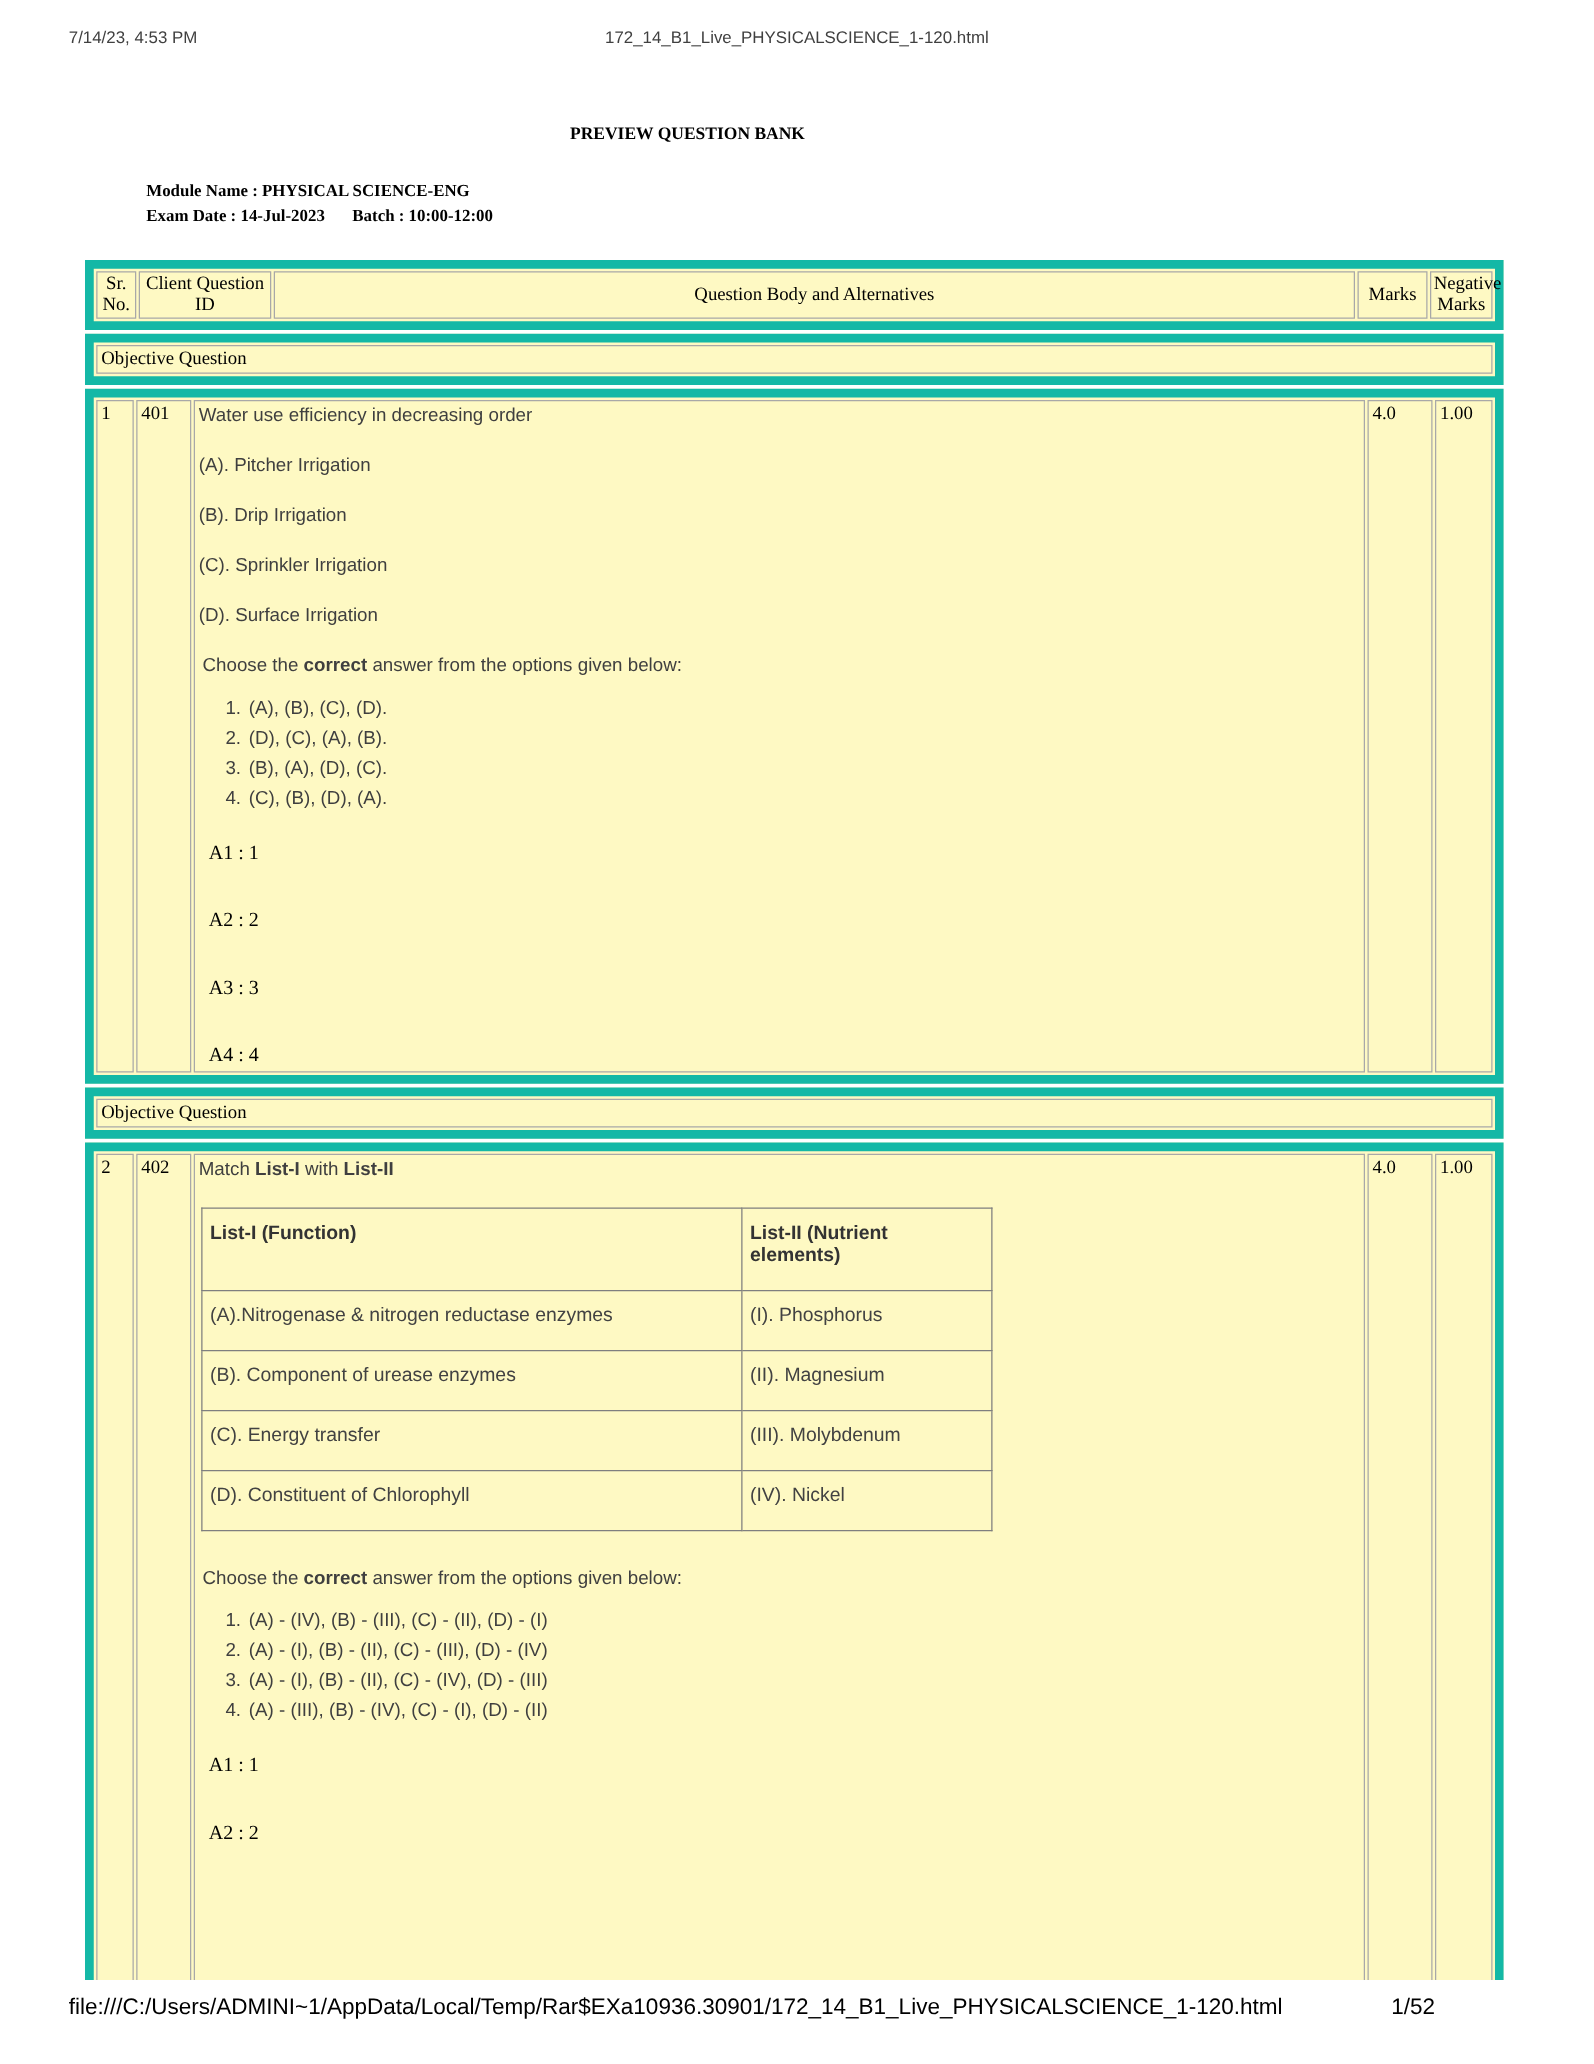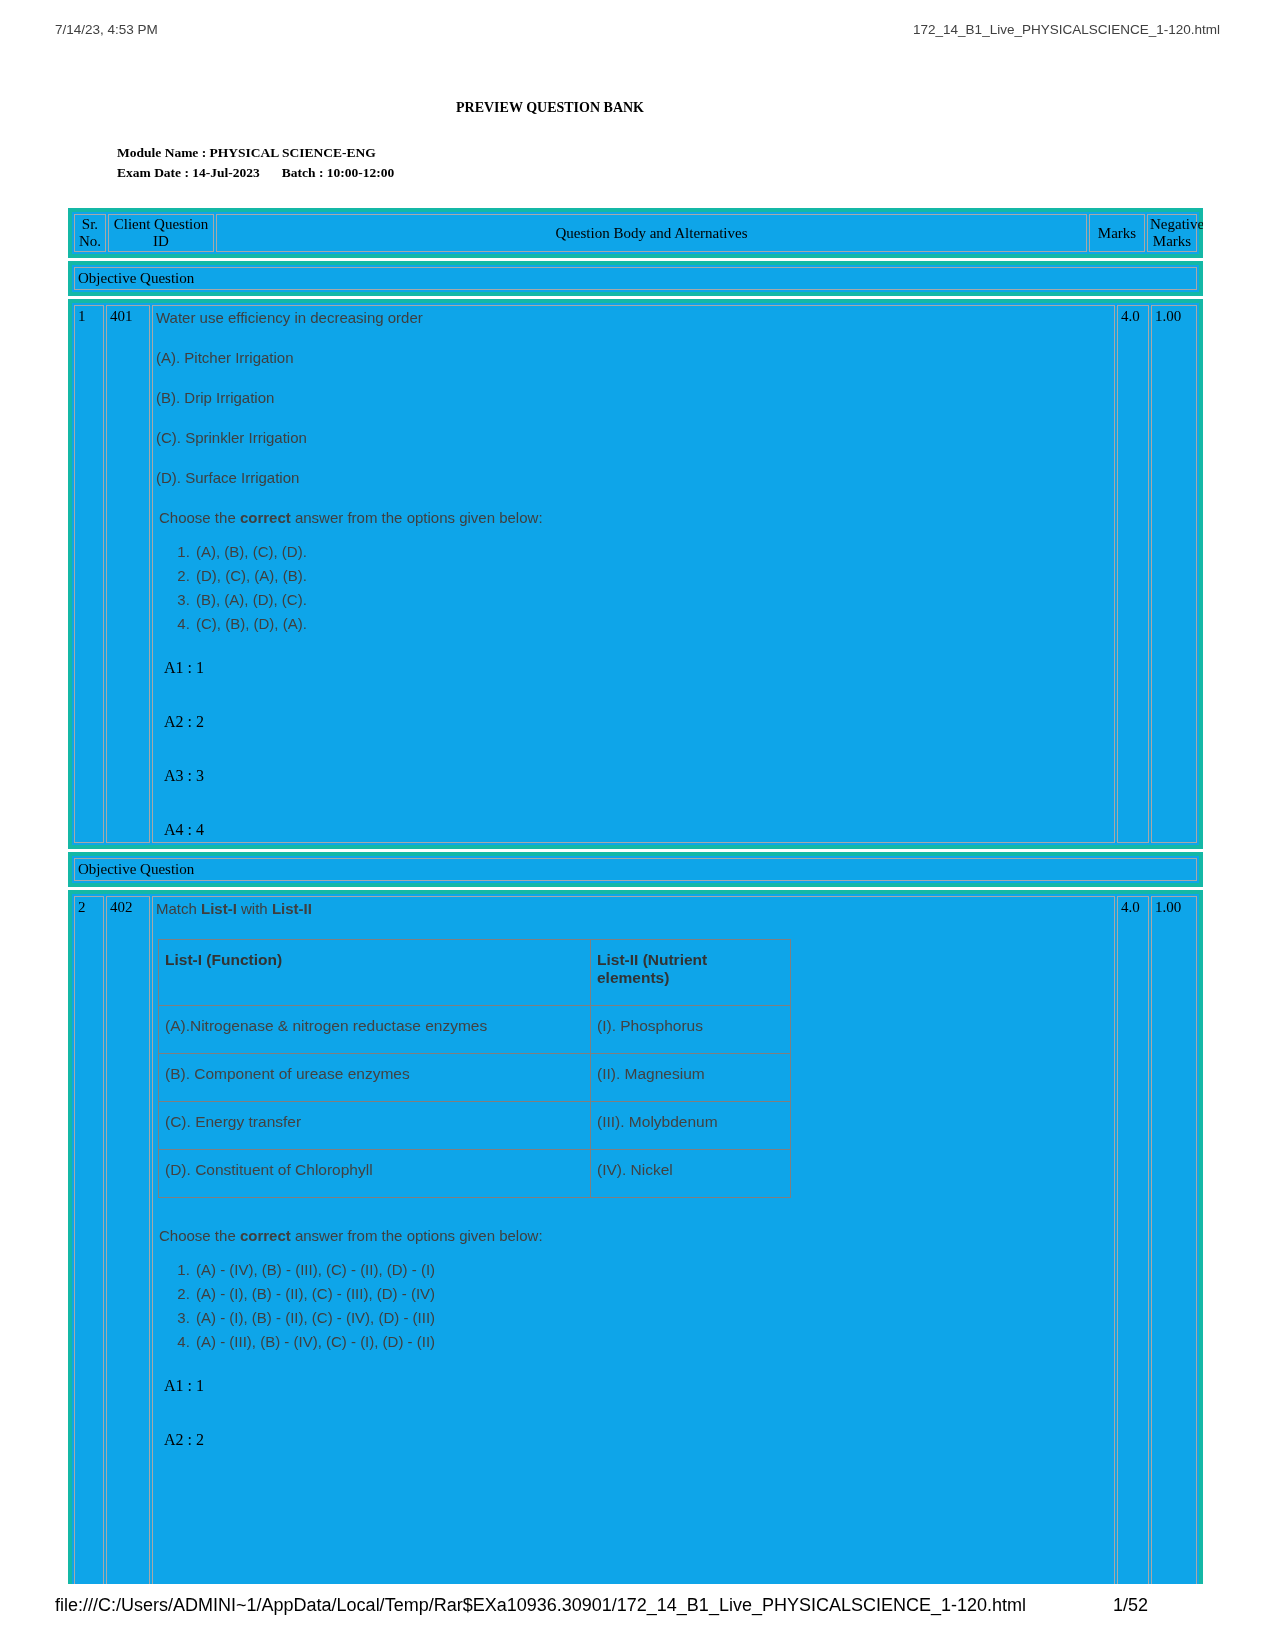--- a/index.html
+++ b/index.html
@@ -6,52 +6,52 @@
   html,body { margin:0; padding:0; }
   body {
     width:1275px; height:1651px; background:#ffffff; position:relative;
     font-family:"Liberation Serif", serif; color:#000; overflow:hidden;
   }
 
   
   .print-header { position:absolute; top:22px; left:55px; right:55px; height:18px;
     font-family:"Liberation Sans", sans-serif; font-size:13.5px; color:#404040; }
   .ph-date { position:absolute; left:0; top:0; }
-  .ph-title { position:absolute; left:0; right:0; text-align:right; top:0; }
+  .ph-title { position:absolute; left:0; right:0; text-align:center; top:0; }
   .print-footer { position:absolute; top:1595px; left:55px; right:55px; height:18px;
     font-family:"Liberation Sans", sans-serif; font-size:18px; color:#000; }
   .pf-url { position:absolute; left:0; top:0; }
   .pf-page { position:absolute; right:72px; top:0;margin-left:40px; }
 
   
   .content { position:absolute; top:90px; left:68px; width:1135px; height:1494px; overflow:hidden; }
 
   .doc-title { width:964px; text-align:center; font-weight:bold; font-size:14px; margin-top:10px; }
   .module-block { margin:27px 0 0 49px; font-weight:bold; font-size:13.5px; line-height:20px; }
   .module-line span.batch { margin-left:22px; }
 
   
   table.qb { border-collapse:separate; border-spacing:2px; table-layout:fixed;
-    width:1135px; border:4px solid #14b8a6; background:#0ea5e9; }
+    width:1135px; border:7px solid #14b8a6; background:#fef9c3; }
   table.qb td { border:1px solid #a8a8a8; vertical-align:top; padding:2px 3px; font-size:15px; }
   .tbl-gap { height:3px; }
 
   table.qb-head { margin-top:25px; }
   table.qb-head td { text-align:center; vertical-align:middle; padding:1px 2px; }
 
   td.c-sr    { width:32px; }
   td.c-id    { width:106px; }
   td.c-body  { }
   td.c-marks { width:56px; }
   td.c-neg   { width:50px; }
 
   td.q-sr    { width:30px; }
   td.q-id    { width:44px; }
   td.q-body  { }
-  td.q-marks { width:32px; }
+  td.q-marks { width:52px; }
   td.q-neg   { width:46px; }
 
   td.section-cell { padding:1px 2px 2px 2px; font-size:15px; }
 
   
   td.q-body { padding:26px 8px 34px 6px; font-family:"Liberation Sans","DejaVu Sans",sans-serif;
     color:#3f3f3f; font-size:16px; }
   .qline { margin:0 0 20px 0; line-height:20px; }
   .choose { margin:15px 0 0 3px; line-height:20px; }
   ol.opts { margin:12px 0 0 0; padding:0 0 0 38px; line-height:24px; }

